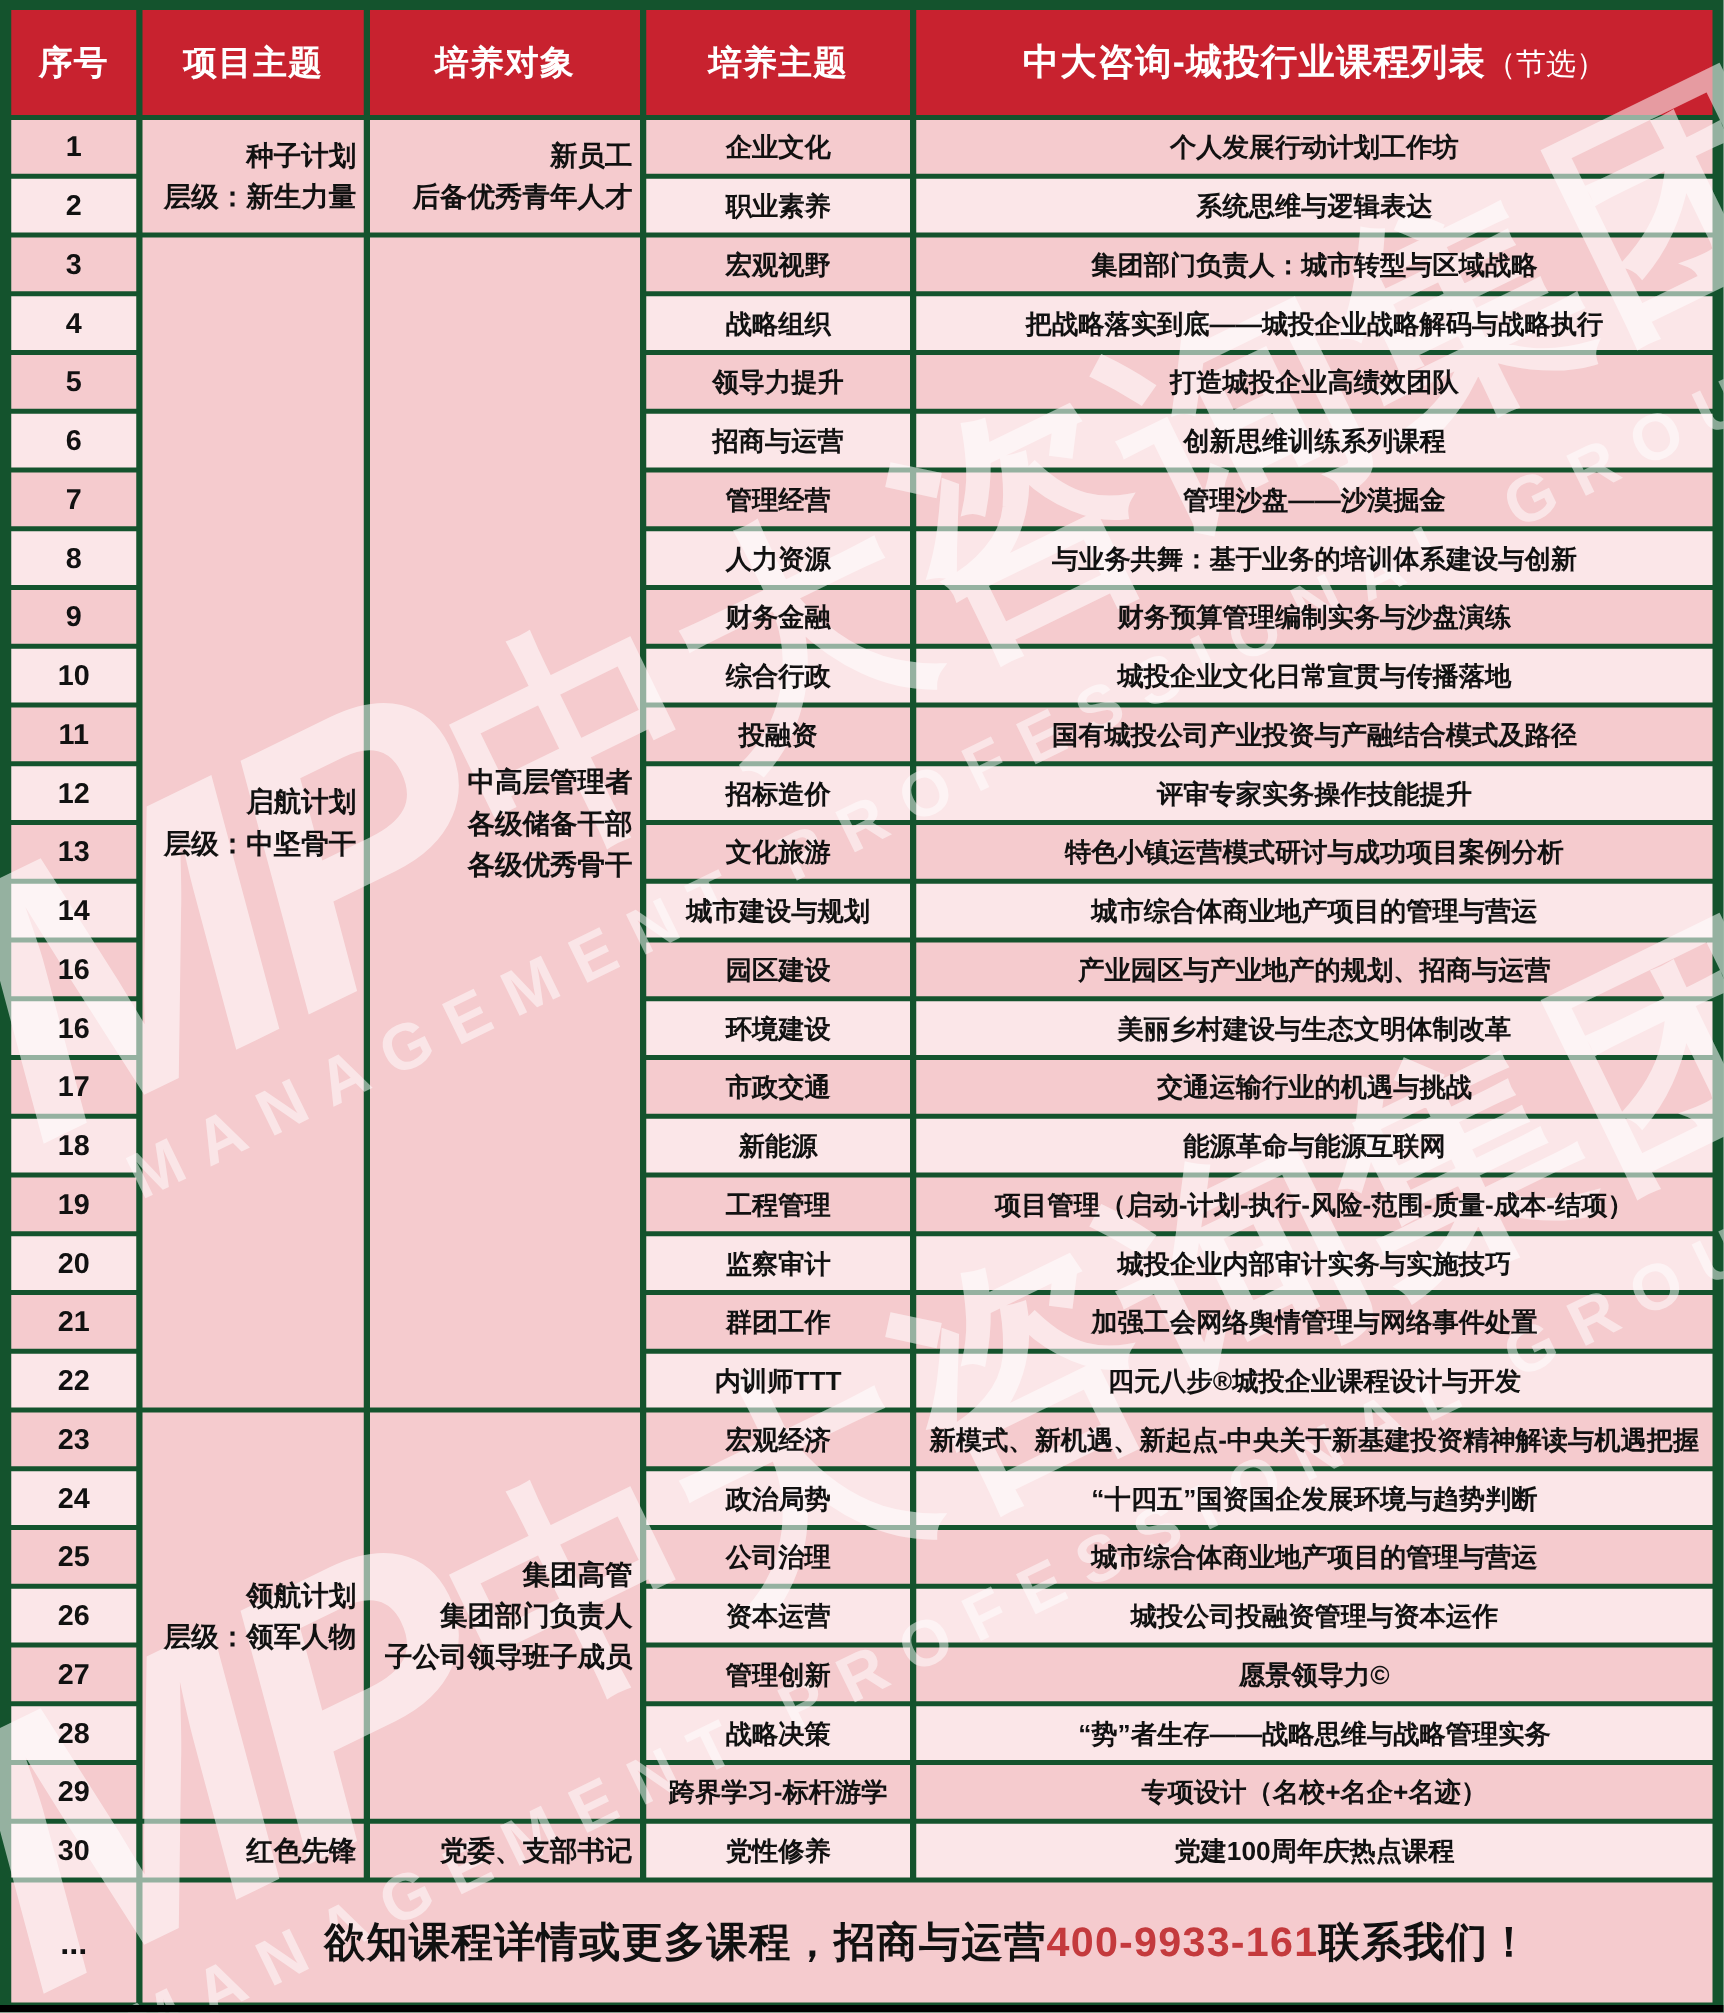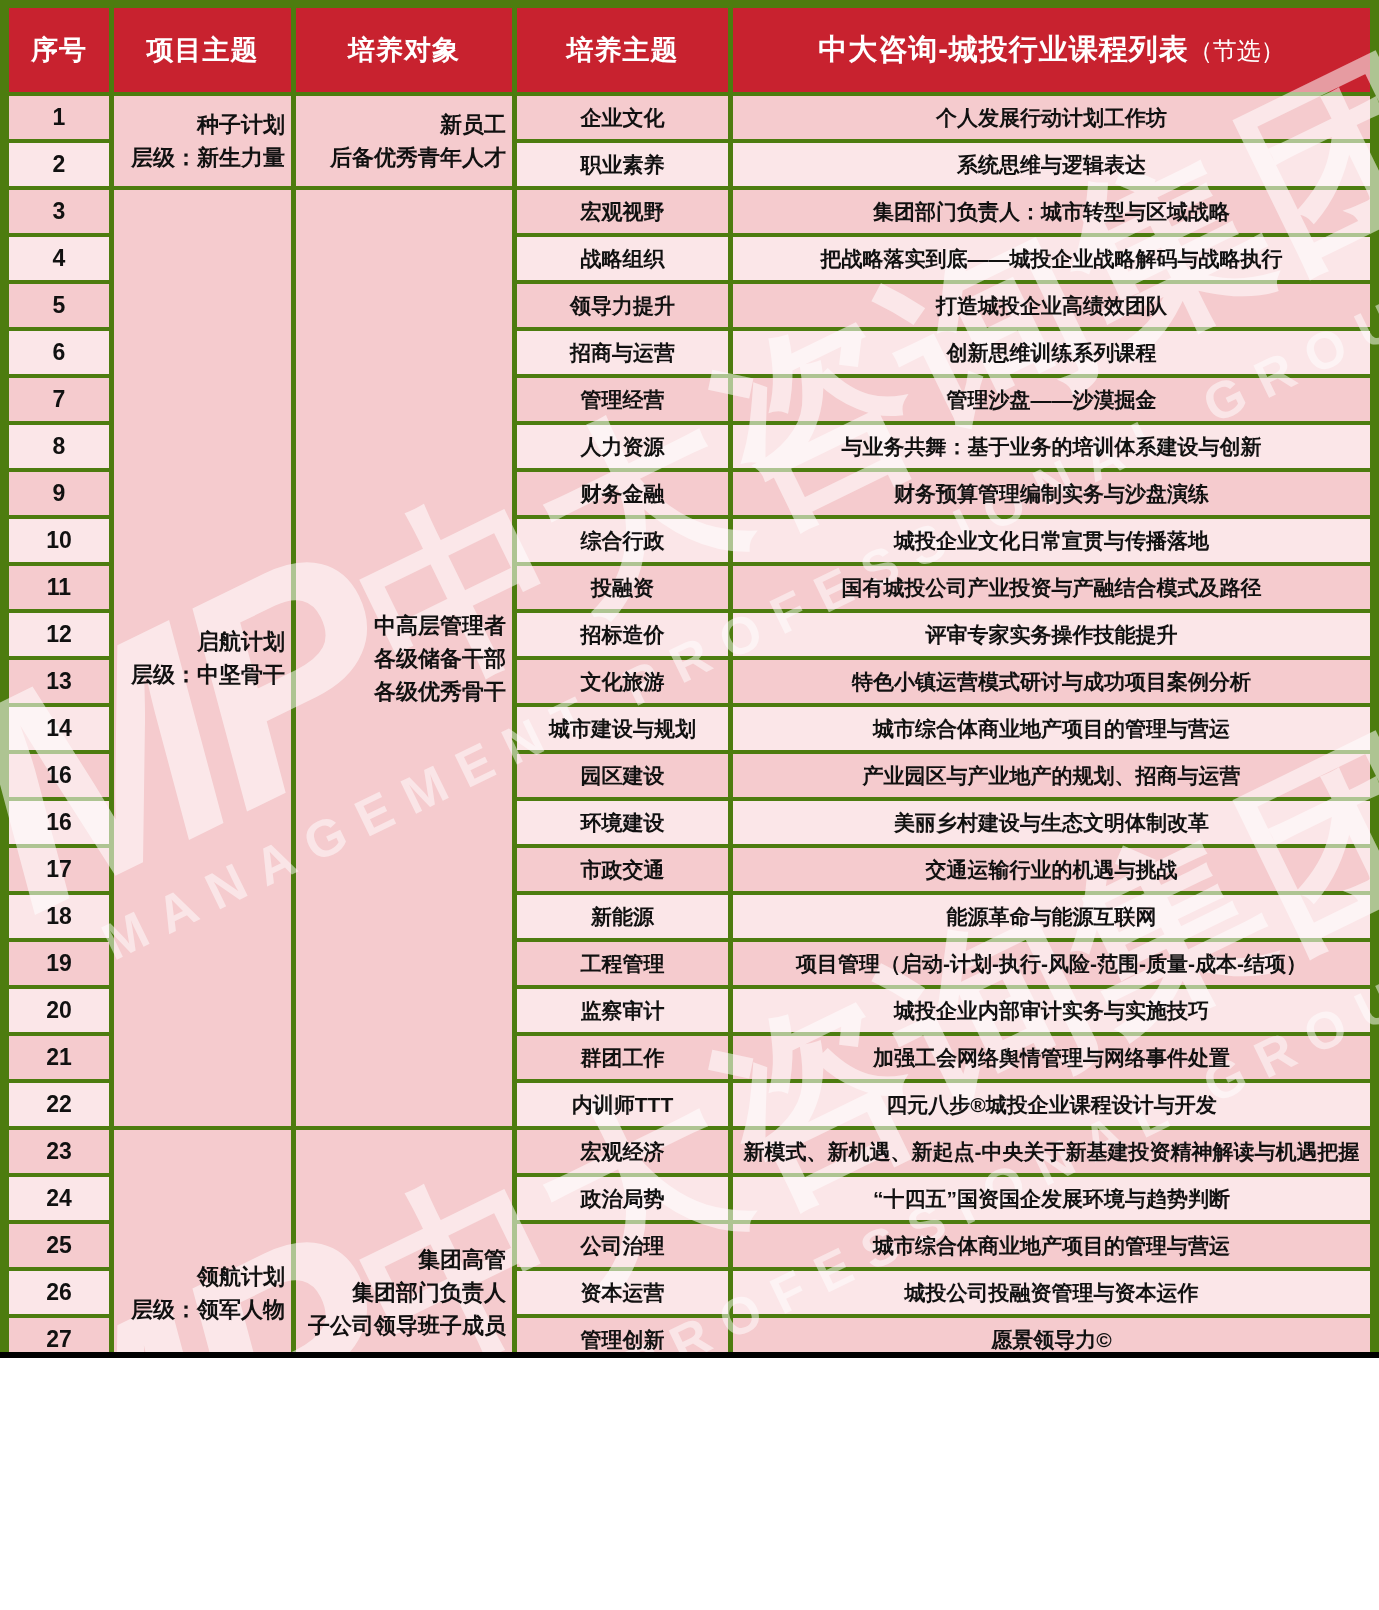--- a/index.html
+++ b/index.html
@@ -1,17 +1,17 @@
 <!DOCTYPE html>
 <html style="--red: #C8222F; --dark: #F5CBCE; --light: #FBE6E8; --phone: #C43A3D;"><head>
 <meta charset="utf-8">
 <style>
   html,body{margin:0;padding:0;background:#fff;}
   .page{
-    position:relative;width:1379px;height:1358px;background:#4d7c0f;
+    position:relative;width:1379px;height:1610px;background:#14532d;
     overflow:hidden;font-family:"Liberation Sans","DejaVu Sans",sans-serif;
   }
   table.course{
     position:absolute;top:4px;left:4px;width:1371px;
     border-collapse:separate;border-spacing:5px 4px;table-layout:fixed;
   }
   col.c-no{width:100px}
   col.c-project{width:177px}
   col.c-target{width:216px}
   col.c-theme{width:211px}

